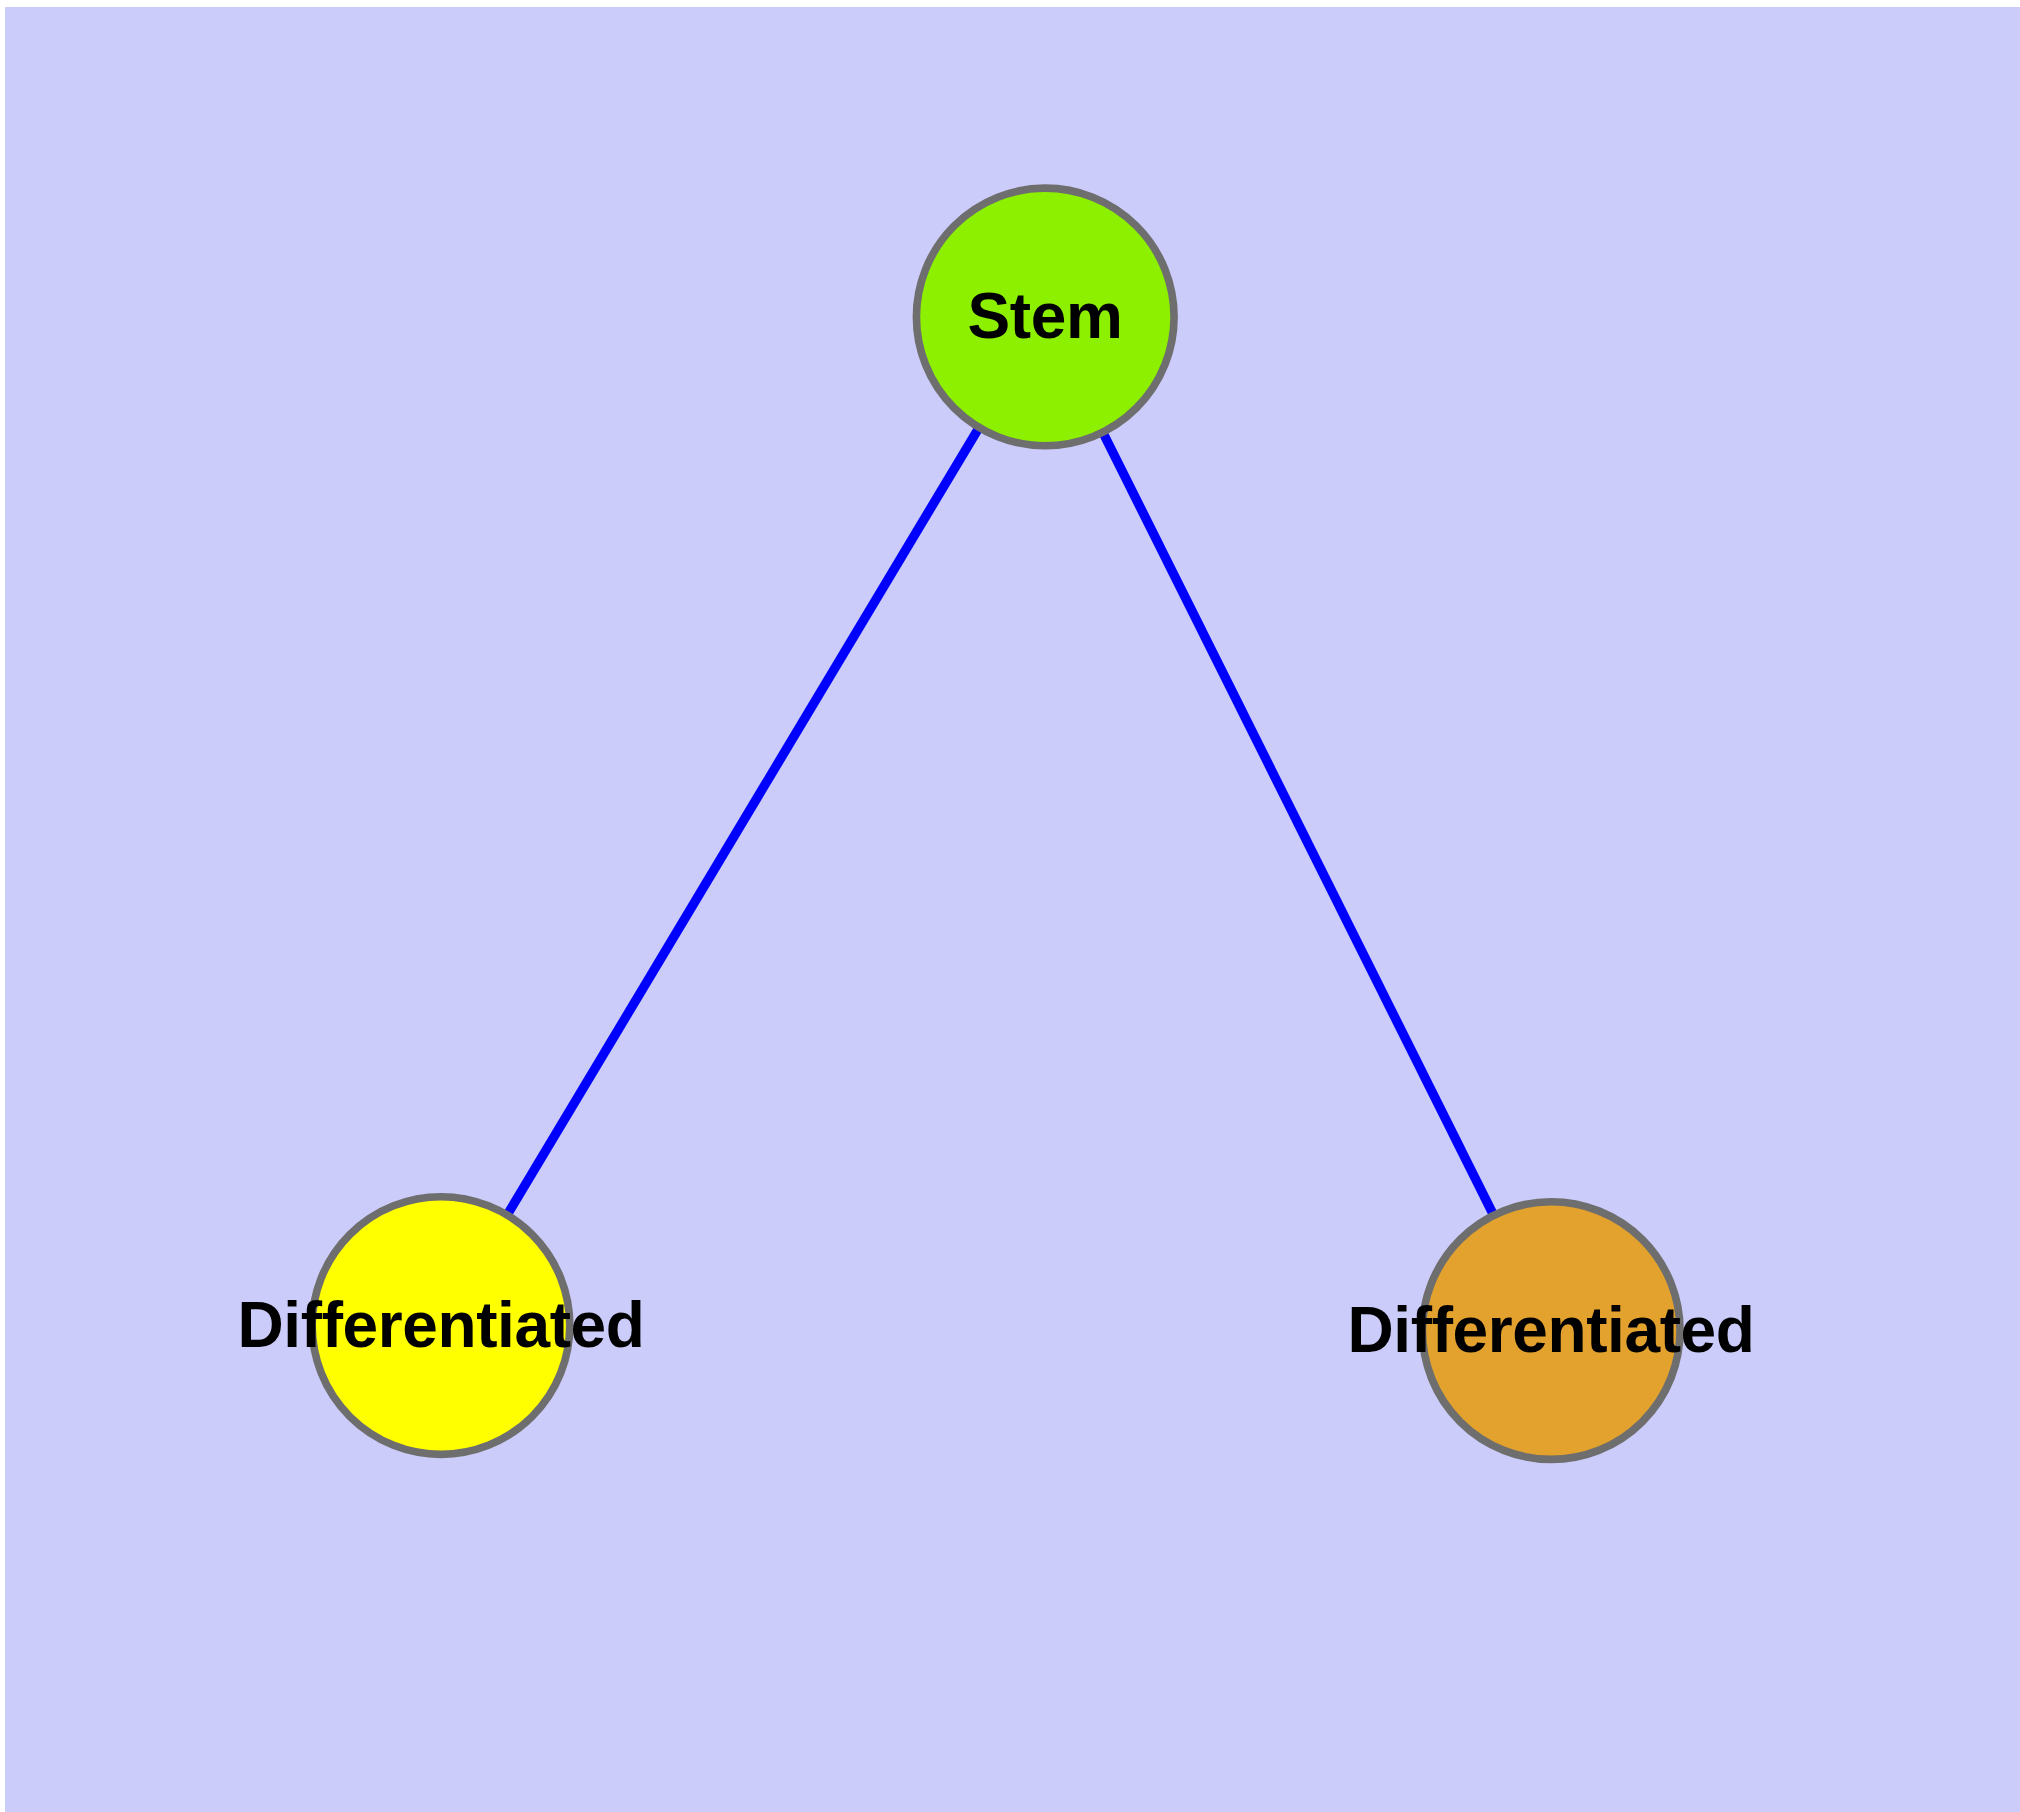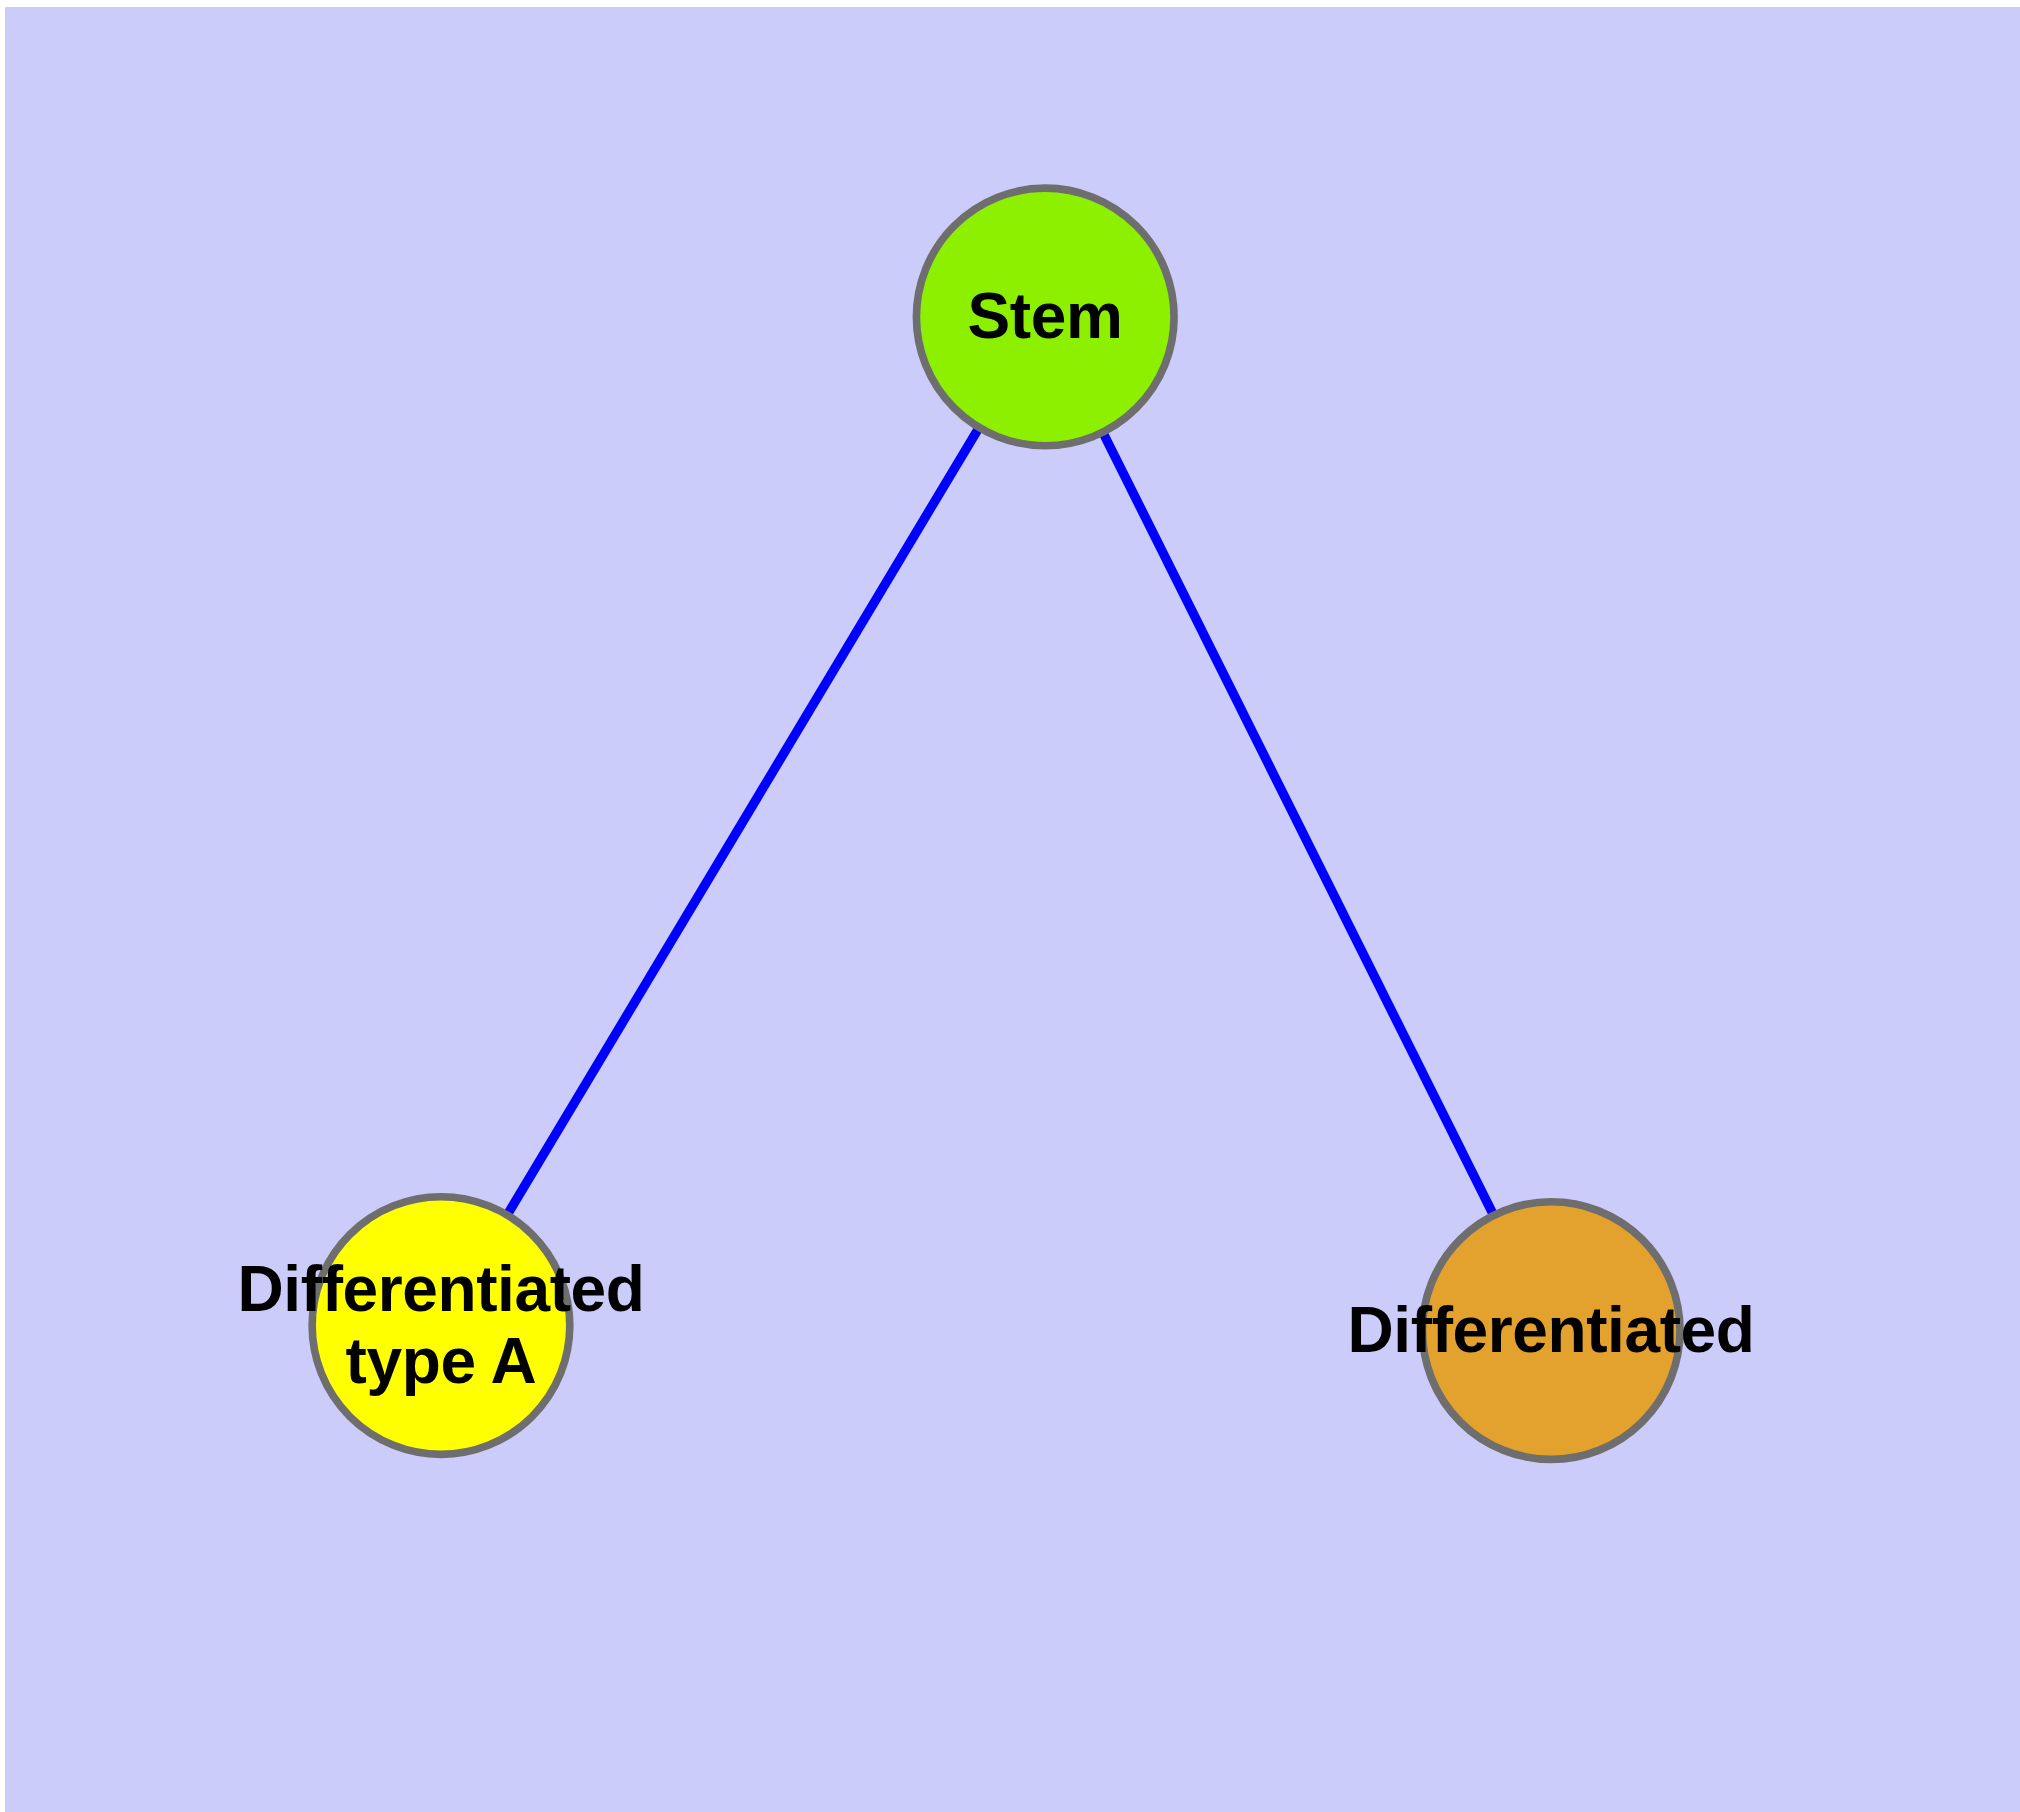--- a/index.html
+++ b/index.html
@@ -70,18 +70,18 @@
       </g>
     <g id="node-layer">
         <circle cx="1233" cy="374" r="152" fill="#8cf000" class="node-circle" stroke="#6e6e6e" stroke-width="9"></circle>
         <circle cx="520" cy="1564" r="152" fill="#ffff00" class="node-circle" stroke="#6e6e6e" stroke-width="9"></circle>
         <circle cx="1830" cy="1570" r="152" fill="#e2a22d" class="node-circle" stroke="#6e6e6e" stroke-width="9"></circle>
       </g>
   </svg>
 
   <div id="label-layer">
       <div class="node-label" style="left: 1045px; top: 317px; font-size: 64px; color: rgb(0, 0, 0);"><div>Stem</div></div>
-      <div class="node-label" style="left: 441px; top: 1326px; font-size: 64px; color: rgb(0, 0, 0);"><div>Differentiated</div><div>type A</div></div>
+      <div class="node-label" style="left: 441px; top: 1326px; font-size: 64px; color: rgb(0, 0, 0);"><div>Differentiated</div></div>
       <div class="node-label" style="left: 1551px; top: 1331px; font-size: 64px; color: rgb(0, 0, 0);"><div>Differentiated</div></div>
     </div>
 
 </div>
 
 
 </body></html>

